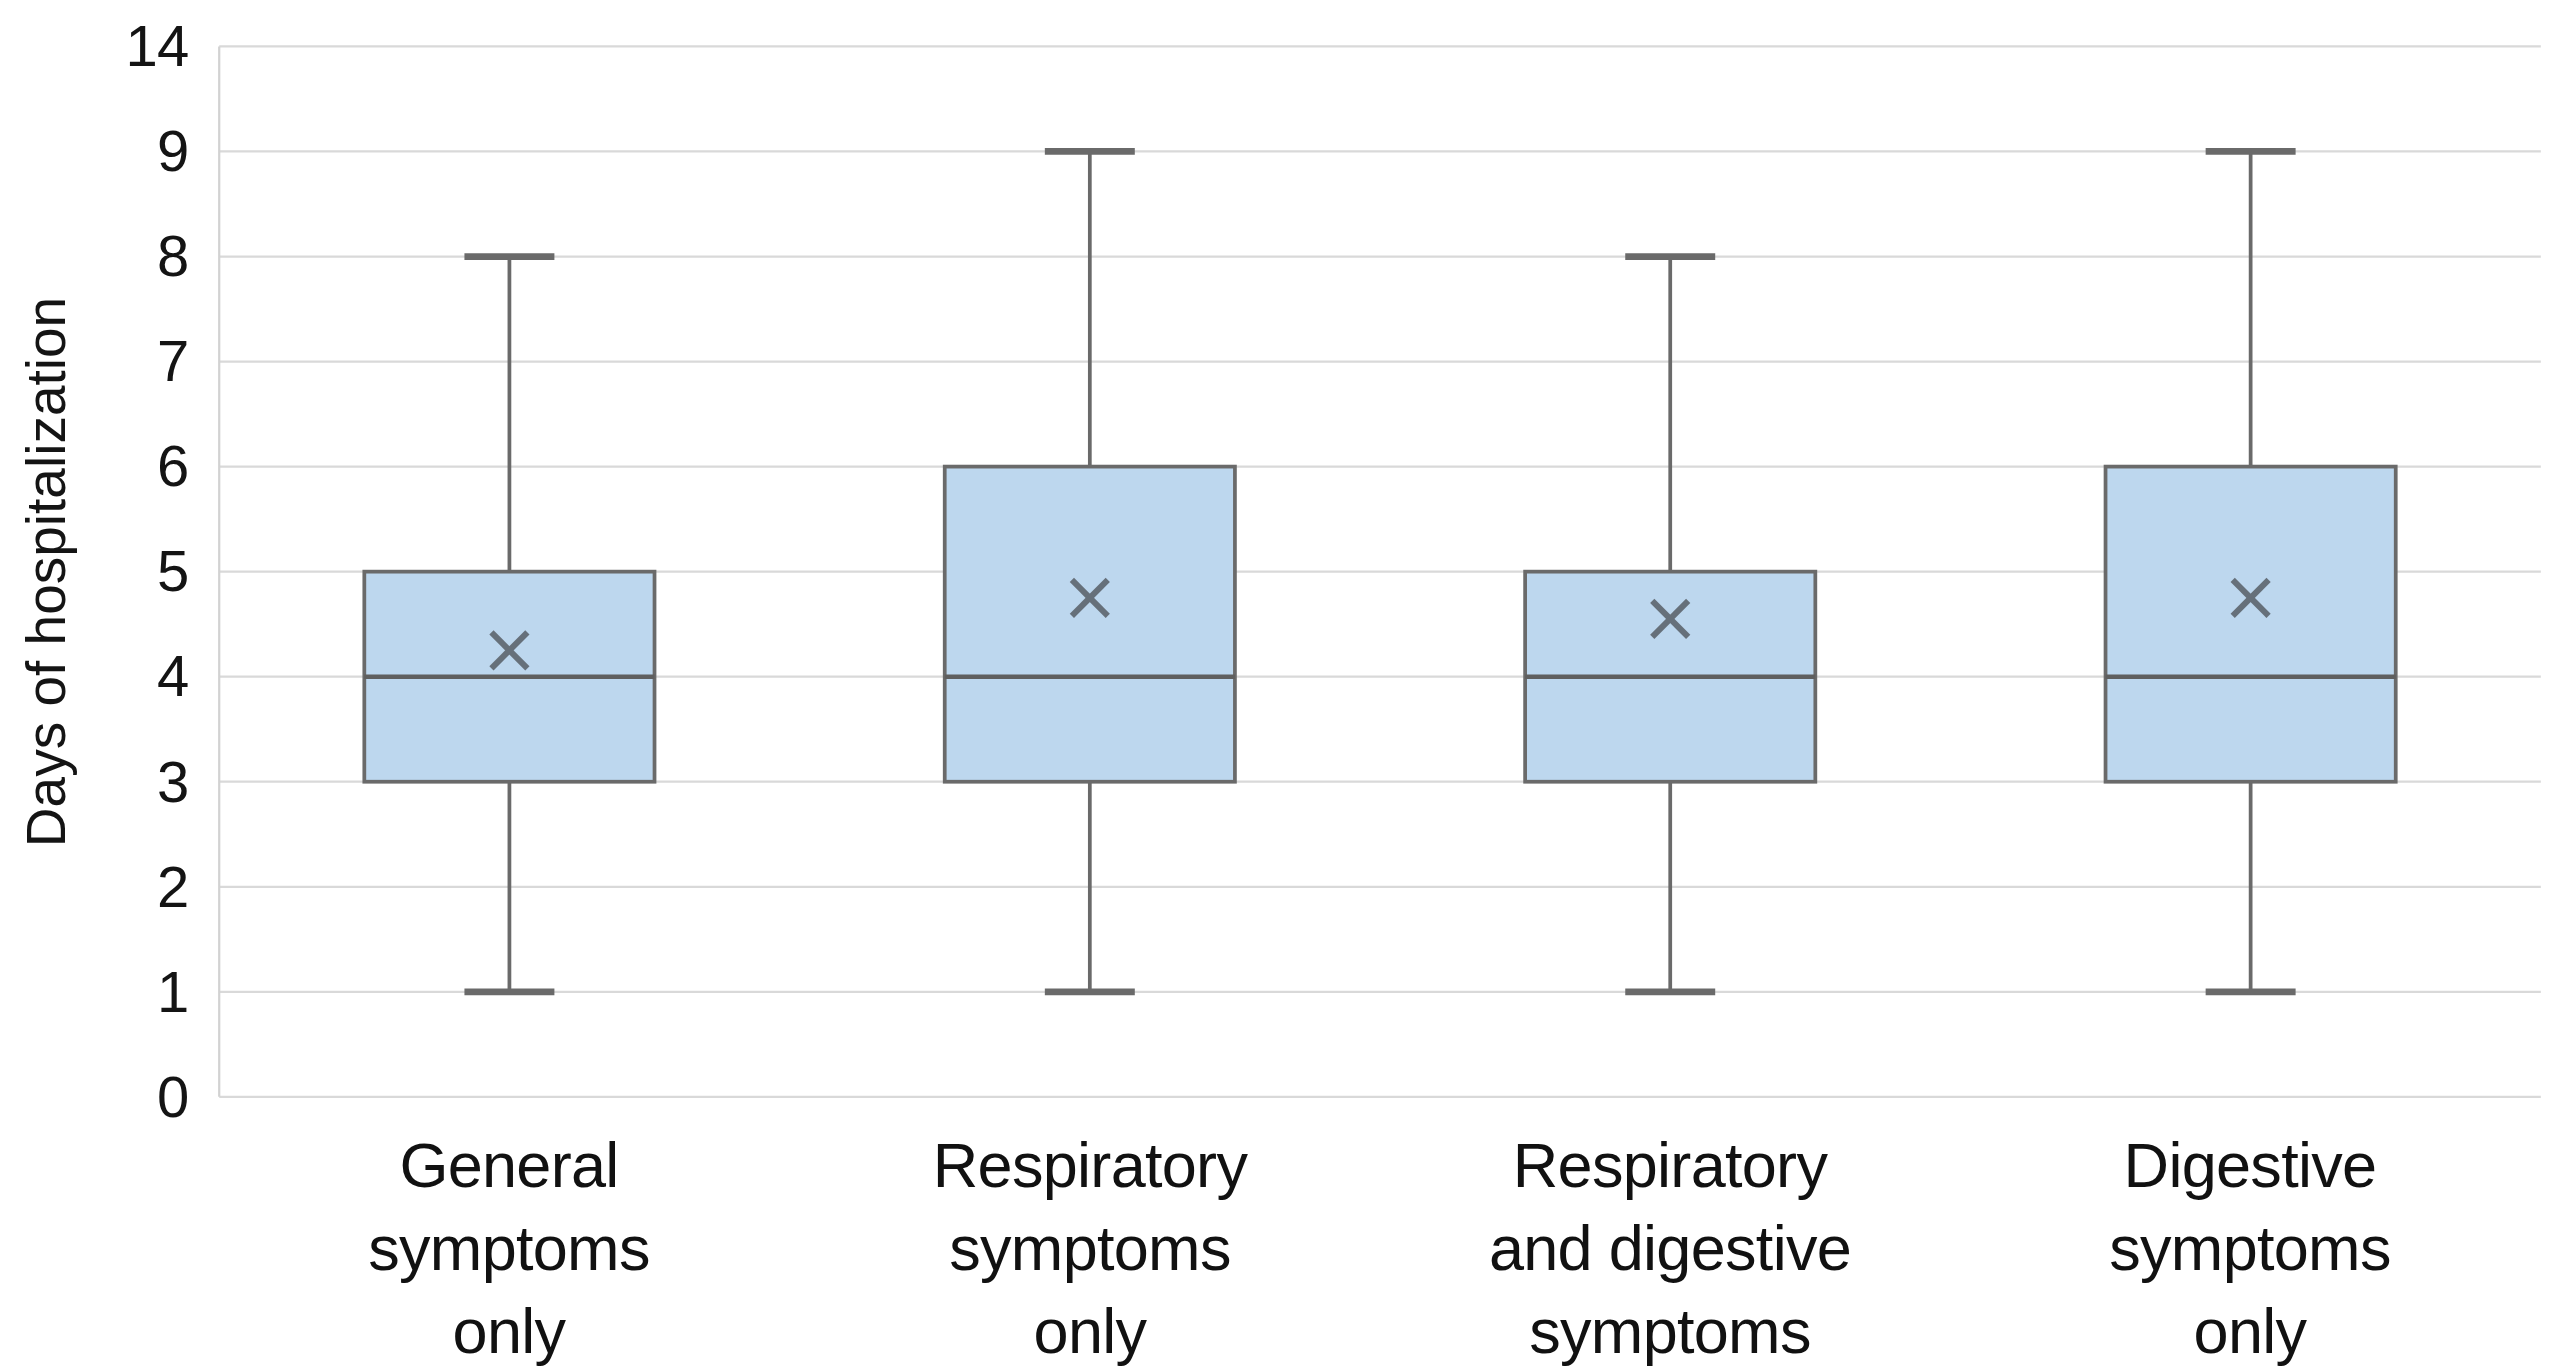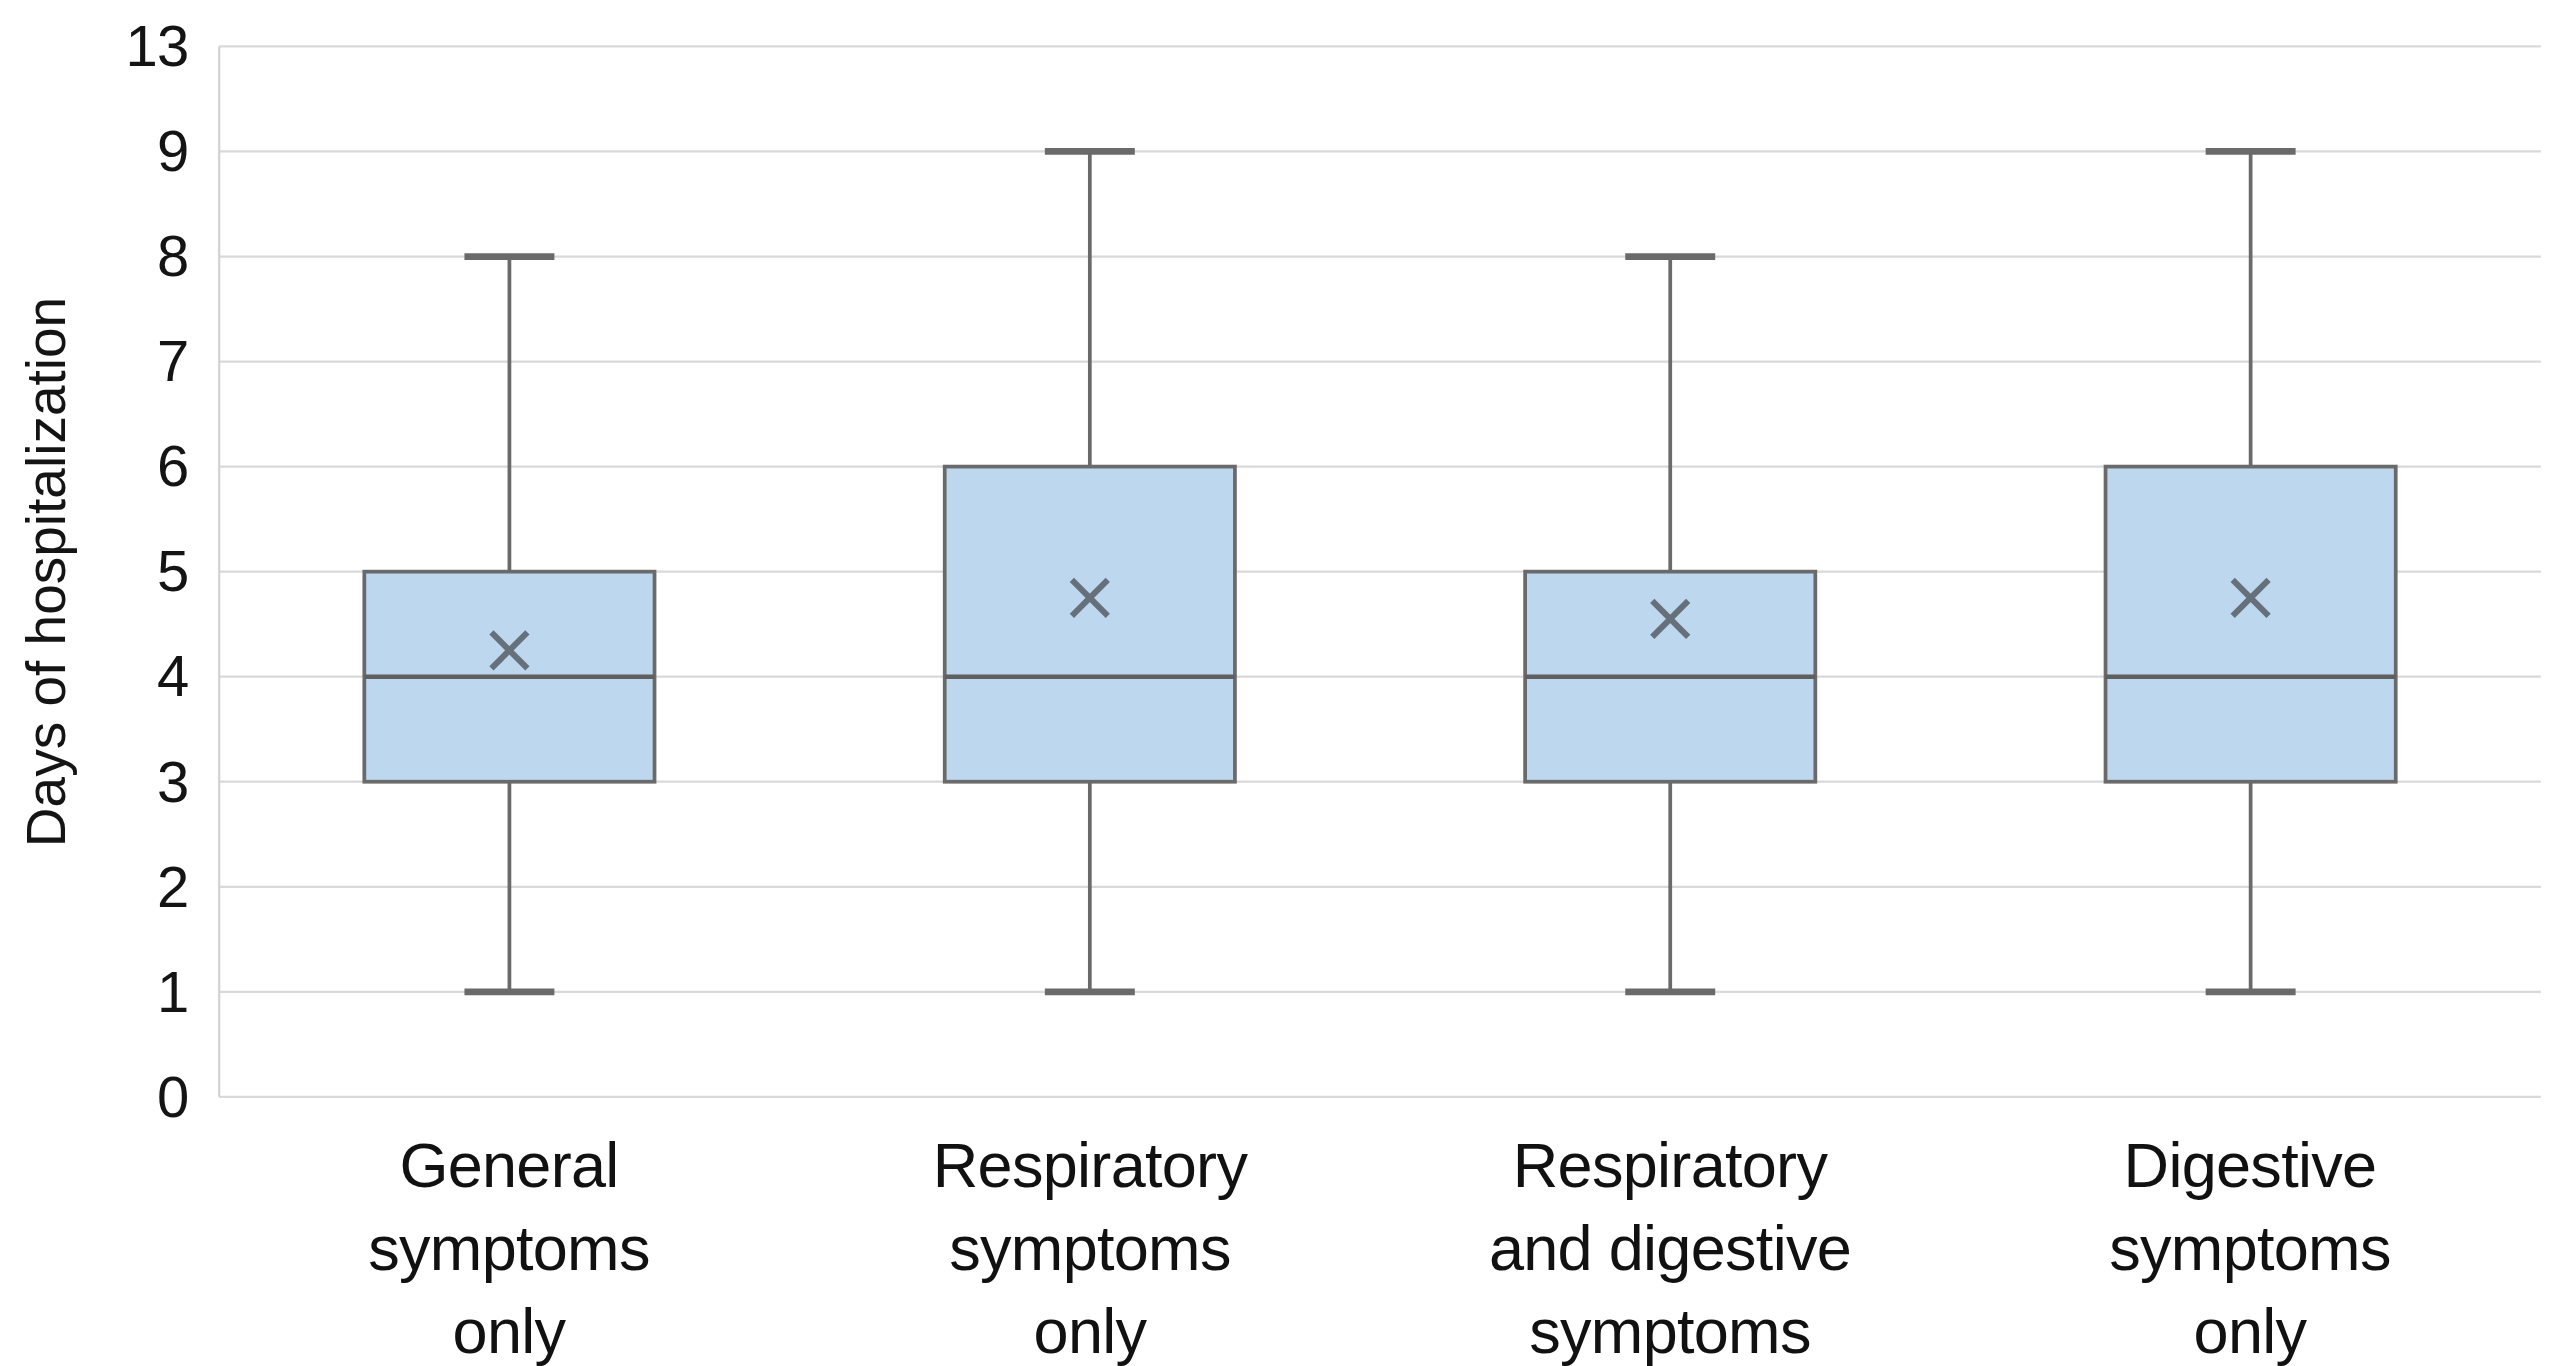--- a/index.html
+++ b/index.html
@@ -103,21 +103,21 @@
       <div class="y-tick" style="left: 16.5px; top: 1068px;">0</div>
       <div class="y-tick" style="left: 16.5px; top: 963px;">1</div>
       <div class="y-tick" style="left: 16.5px; top: 858px;">2</div>
       <div class="y-tick" style="left: 16.5px; top: 753px;">3</div>
       <div class="y-tick" style="left: 16.5px; top: 647px;">4</div>
       <div class="y-tick" style="left: 16.5px; top: 542px;">5</div>
       <div class="y-tick" style="left: 16.5px; top: 437px;">6</div>
       <div class="y-tick" style="left: 16.5px; top: 332px;">7</div>
       <div class="y-tick" style="left: 16.5px; top: 227px;">8</div>
       <div class="y-tick" style="left: 16.5px; top: 122px;">9</div>
-      <div class="y-tick" style="left: 16.5px; top: 17px;">13</div>
+      <div class="y-tick" style="left: 16.5px; top: 17px;">14</div>
     </div>
   <div id="x-cats">
       <div class="x-cat-label" style="left: 219px; width: 580px;">General
 symptoms
 only</div>
       <div class="x-cat-label" style="left: 800px; width: 580px;">Respiratory
 symptoms
 only</div>
       <div class="x-cat-label" style="left: 1380px; width: 580px;">Respiratory
 and digestive

